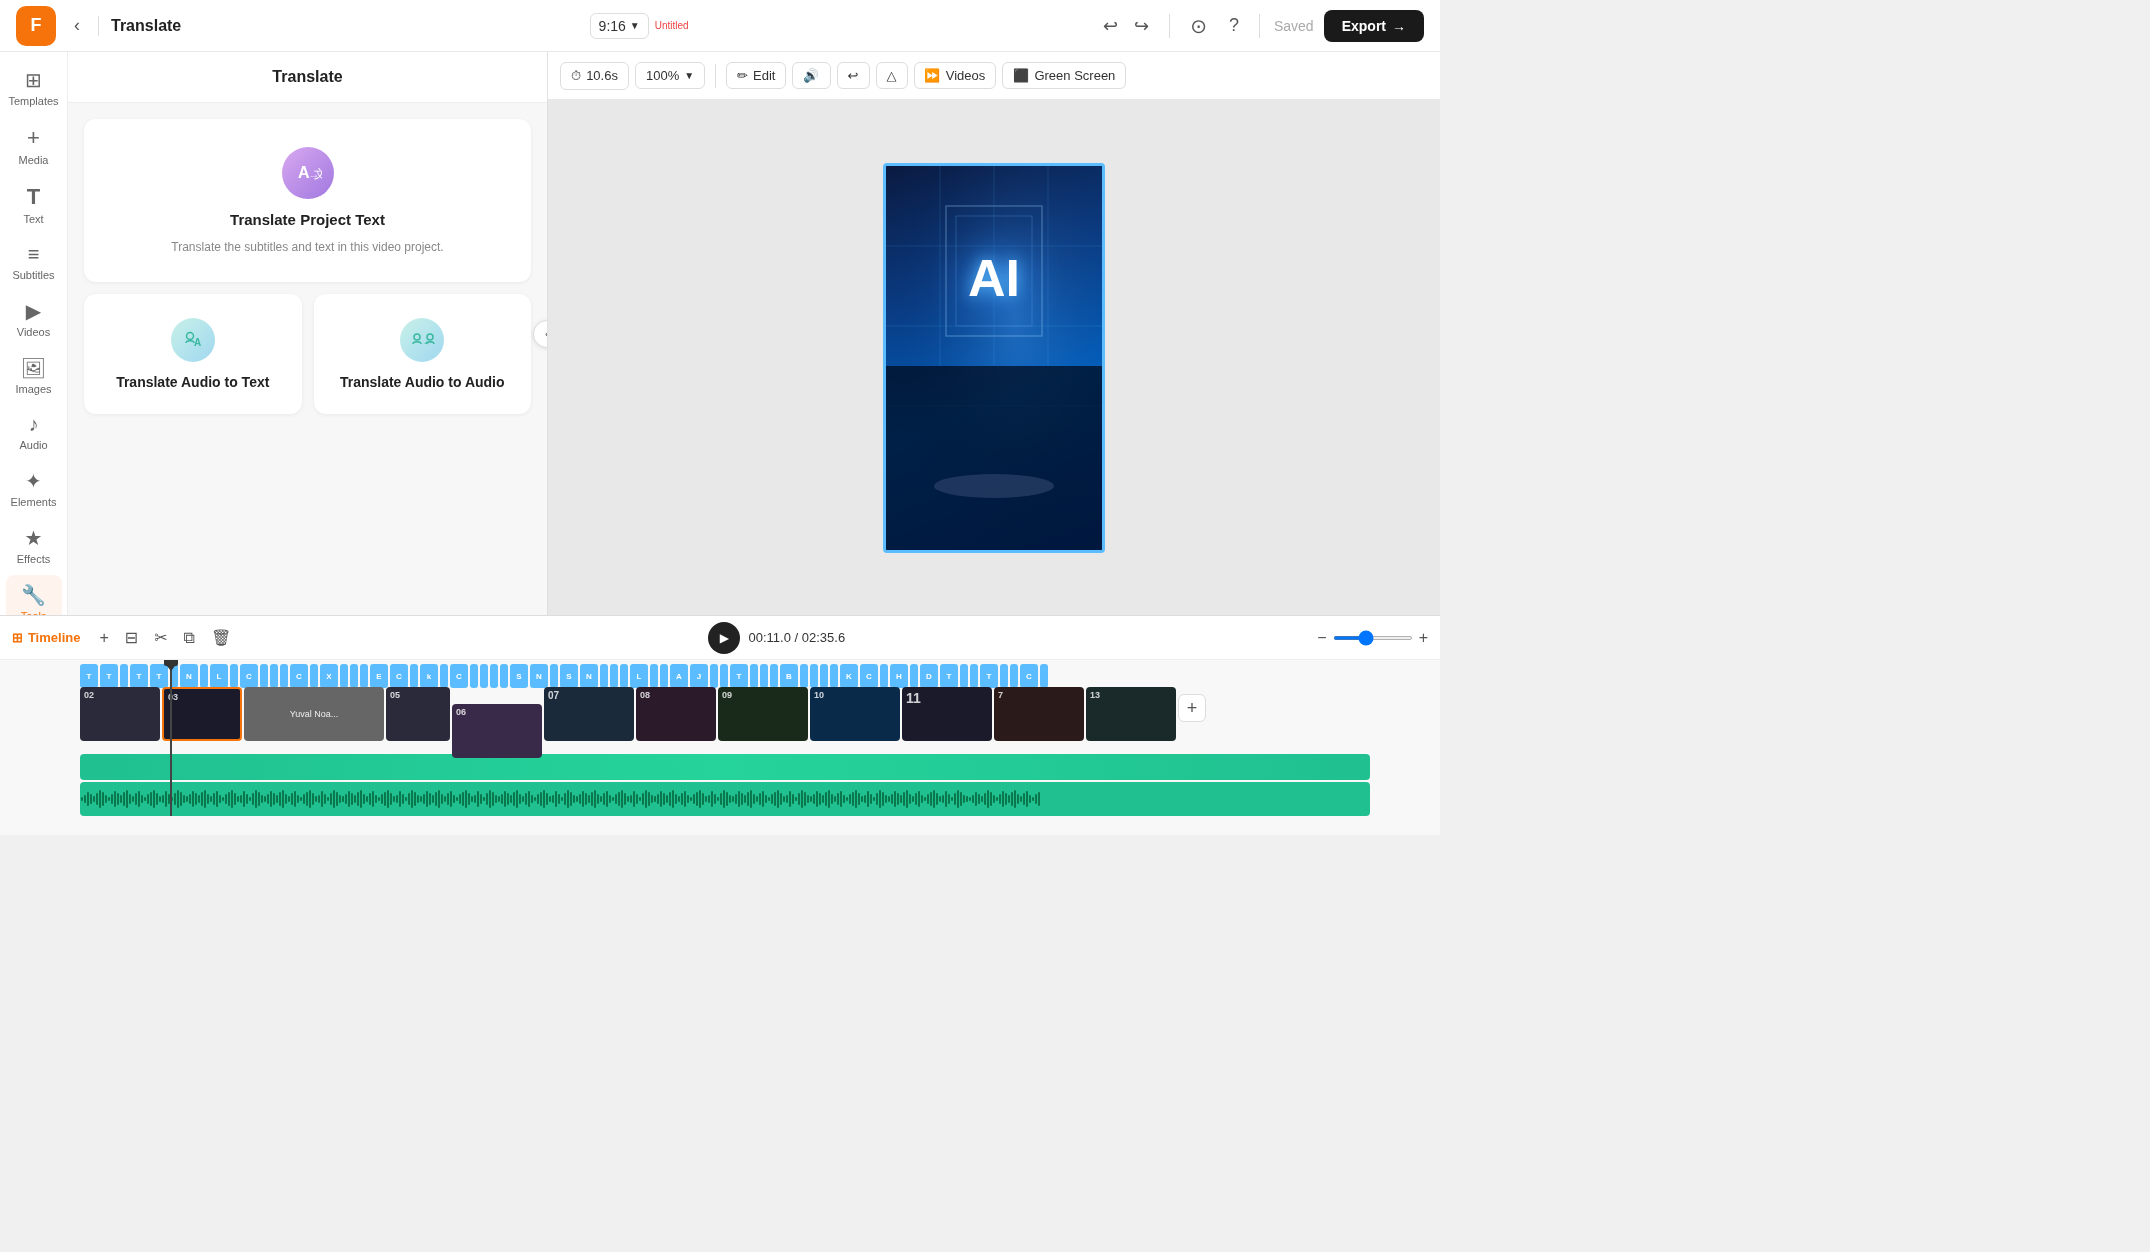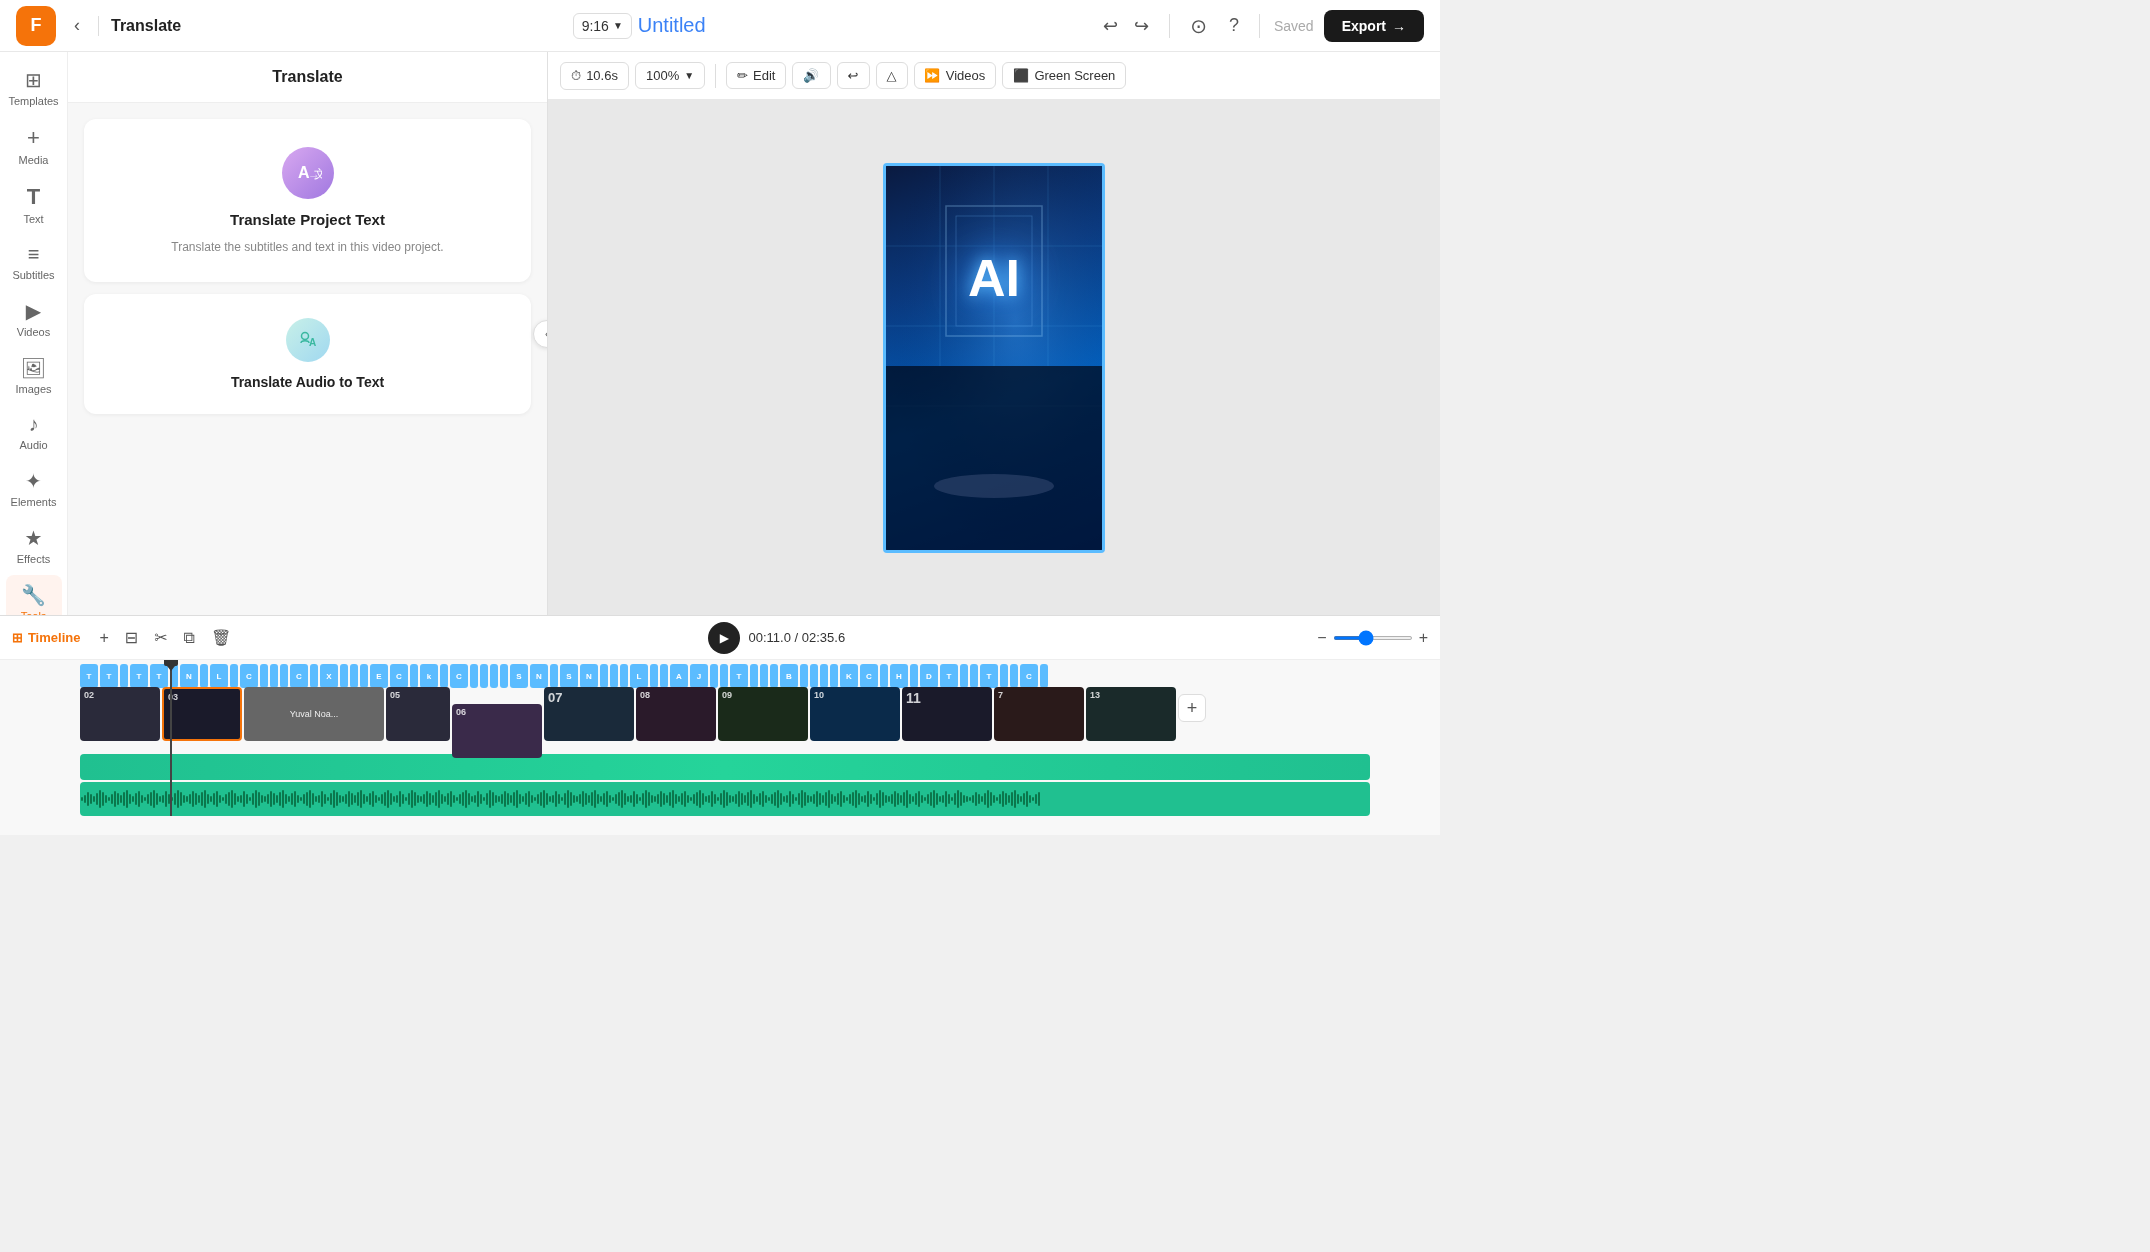--- a/index.html
+++ b/index.html
@@ -356,21 +356,21 @@
     </div>
     <button class="icon-btn">‹</button>
     <div style="width:1px;height:20px;background:#ddd;"></div>
     <span style="font-size:16px;font-weight:600;color:#222;">Translate</span>
   </div>
   <div class="top-bar-center">
     <button class="ratio-btn">
       <span>9:16</span>
       <span style="font-size:10px;">▼</span>
     </button>
-    <span style="font-size:20px;font-weight:500;color:#3b82f6;">Untitled</span>
+    <span style="font-size:10px;font-weight:500;color:#ef4444;">Untitled</span>
   </div>
   <div class="top-bar-right">
     <div class="undo-redo">
       <button class="icon-btn">↩</button>
       <button class="icon-btn">↪</button>
     </div>
     <div class="divider-v"></div>
     <button class="icon-btn" style="font-size:20px;">⊙</button>
     <button class="icon-btn" style="font-size:18px;">?</button>
     <div class="divider-v"></div>
@@ -446,20 +446,32 @@
       <div class="translate-cards-row">
         <div class="translate-card-small">
           <div class="translate-icon-small">
             <svg width="26" height="26" viewBox="0 0 26 26" fill="none">
               <circle cx="10" cy="9" r="3.5" stroke="#3ab8a0" stroke-width="1.5" fill="none"></circle>
               <path d="M6 16 C6 13 14 13 14 16" stroke="#3ab8a0" stroke-width="1.5" fill="none"></path>
               <text x="14" y="19" font-size="10" fill="#3ab8a0" font-weight="bold">A</text>
             </svg>
           </div>
           <span class="title">Translate Audio to Text</span>
+        </div>
+        <div class="translate-card-small">
+          <div class="translate-icon-small">
+            <svg width="26" height="26" viewBox="0 0 26 26" fill="none">
+              <circle cx="8" cy="10" r="3" stroke="#3ab8a0" stroke-width="1.5" fill="none"></circle>
+              <path d="M4 17 C4 14 12 14 12 17" stroke="#3ab8a0" stroke-width="1.5" fill="none"></path>
+              <text x="13" y="18" font-size="8" fill="#3ab8a0">→</text>
+              <circle cx="21" cy="10" r="3" stroke="#3ab8a0" stroke-width="1.5" fill="none"></circle>
+              <path d="M17 17 C17 14 25 14 25 17" stroke="#3ab8a0" stroke-width="1.5" fill="none"></path>
+            </svg>
+          </div>
+          <span class="title">Translate Audio to Audio</span>
         </div>
       </div>
     </div>
 
     <button class="collapse-btn">‹</button>
   </div>
 
   <div class="preview-area">
 
     <div class="preview-toolbar">
@@ -653,21 +665,21 @@
             <div style="width: 140px; height: 54px; border-radius: 4px; background: rgb(102, 102, 102); position: relative; flex-shrink: 0; display: flex; align-items: center; justify-content: center; overflow: hidden;">
               <span style="font-size: 9px; color: rgb(238, 238, 238); font-weight: 500;">Yuval Noa...</span>
             </div>
             <div style="width: 64px; height: 54px; border-radius: 4px; background: rgb(42, 42, 58); position: relative; flex-shrink: 0; display: flex; align-items: center; justify-content: center; overflow: hidden;">
               <span style="position: absolute; top: 3px; left: 4px; font-size: 9px; color: rgba(255, 255, 255, 0.8); font-weight: 600;">05</span>
             </div>
             <div style="width: 90px; height: 54px; border-radius: 4px; background: rgb(58, 42, 74); position: relative; flex-shrink: 0; display: flex; align-items: center; justify-content: center; overflow: hidden; margin-top: 17px;">
               <span style="position: absolute; top: 3px; left: 4px; font-size: 9px; color: rgba(255, 255, 255, 0.8); font-weight: 600;">06</span>
             </div>
             <div style="width: 90px; height: 54px; border-radius: 4px; background: rgb(26, 42, 58); position: relative; flex-shrink: 0; display: flex; align-items: center; justify-content: center; overflow: hidden;">
-              <span style="position: absolute; top: 3px; left: 4px; font-size: 13px; color: rgba(255, 255, 255, 0.8); font-weight: 600;">07</span>
+              <span style="position: absolute; top: 3px; left: 4px; font-size: 10px; color: rgba(255, 255, 255, 0.8); font-weight: 600;">07</span>
             </div>
             <div style="width: 80px; height: 54px; border-radius: 4px; background: rgb(42, 26, 42); position: relative; flex-shrink: 0; display: flex; align-items: center; justify-content: center; overflow: hidden;">
               <span style="position: absolute; top: 3px; left: 4px; font-size: 9px; color: rgba(255, 255, 255, 0.8); font-weight: 600;">08</span>
             </div>
             <div style="width: 90px; height: 54px; border-radius: 4px; background: rgb(26, 42, 26); position: relative; flex-shrink: 0; display: flex; align-items: center; justify-content: center; overflow: hidden;">
               <span style="position: absolute; top: 3px; left: 4px; font-size: 9px; color: rgba(255, 255, 255, 0.8); font-weight: 600;">09</span>
             </div>
             <div style="width: 90px; height: 54px; border-radius: 4px; background: rgb(10, 42, 74); position: relative; flex-shrink: 0; display: flex; align-items: center; justify-content: center; overflow: hidden;">
               <span style="position: absolute; top: 3px; left: 4px; font-size: 9px; color: rgba(255, 255, 255, 0.8); font-weight: 600;">10</span>
             </div>

